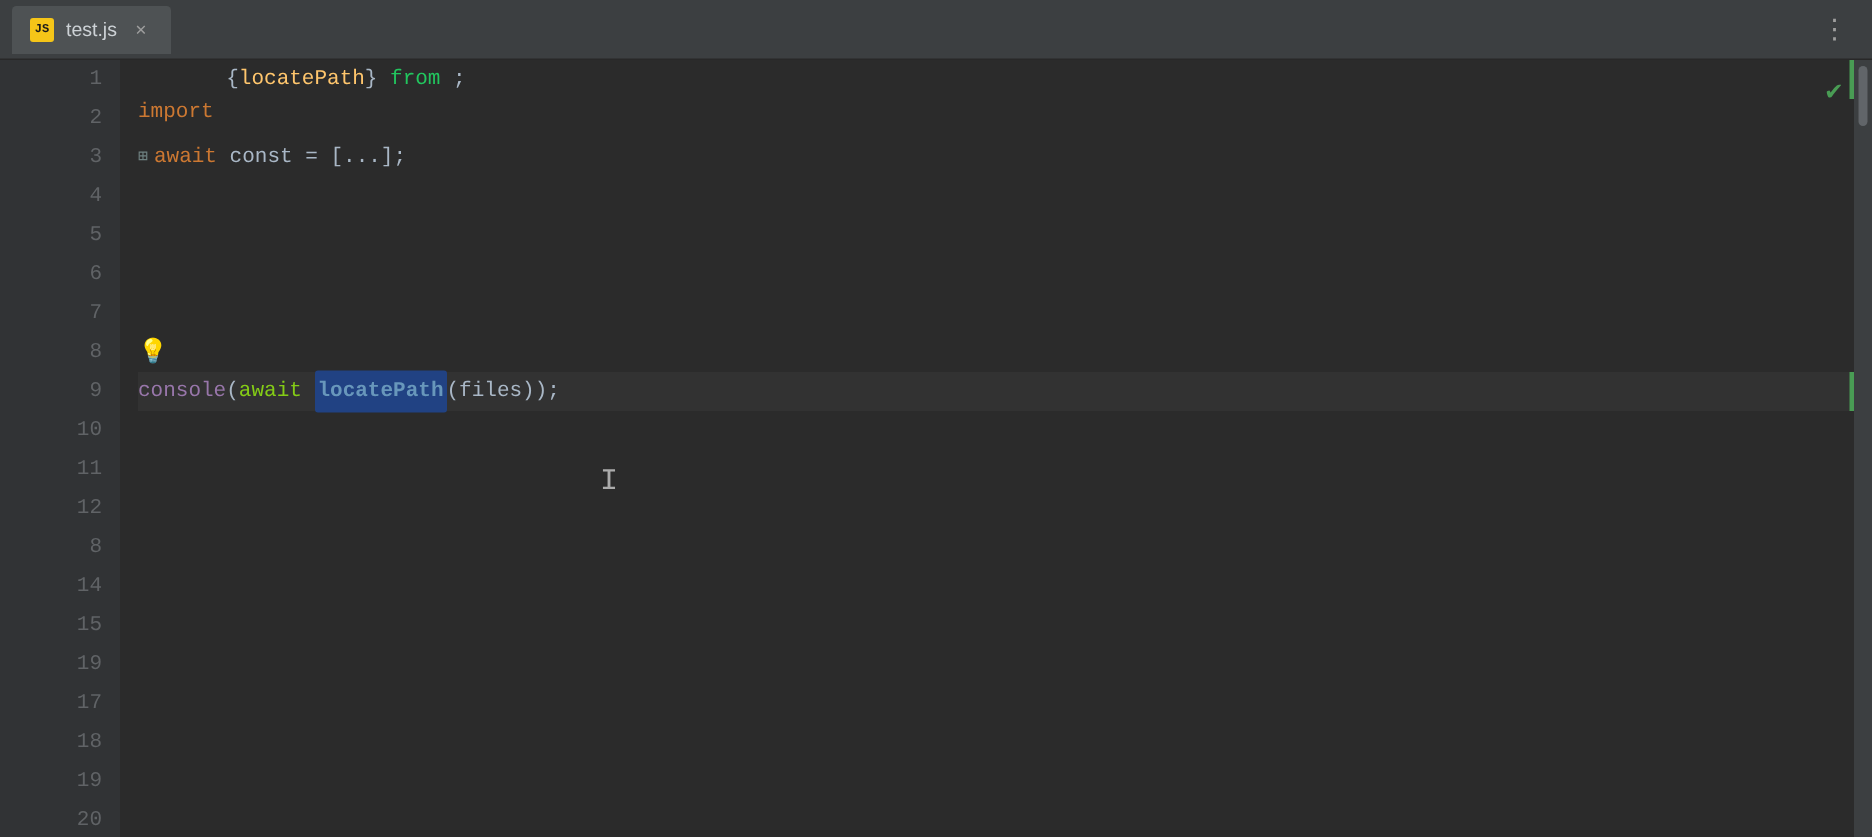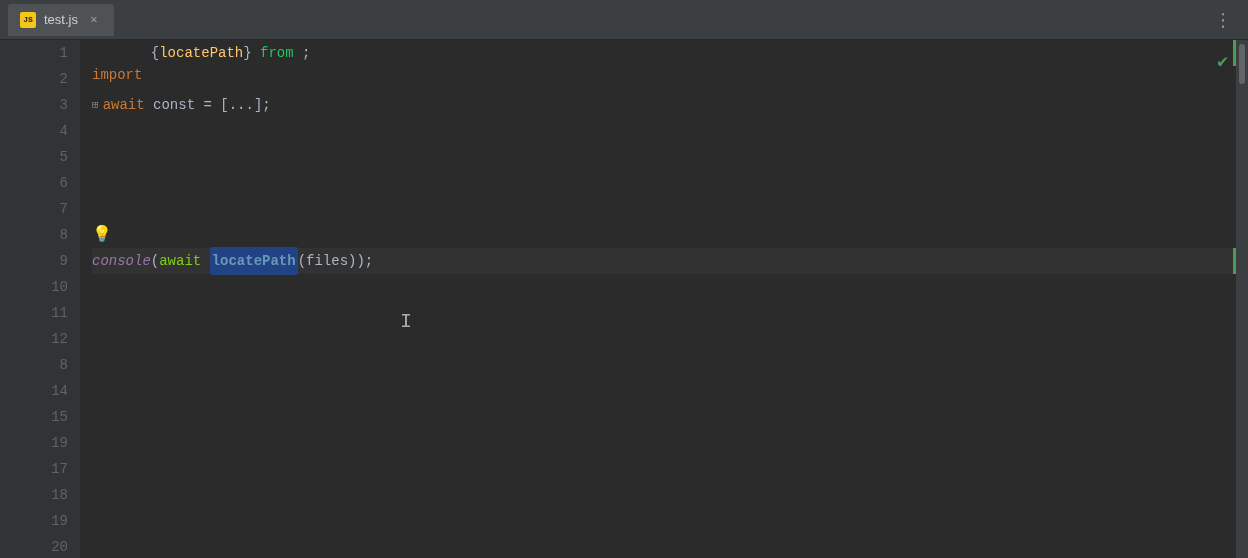--- a/index.html
+++ b/index.html
@@ -138,21 +138,20 @@
     .punct     { color: #a9b7c6; }
     .locatepath-highlight {
       color: #6897bb;
       font-weight: bold;
       background: #214283;
       padding: 1px 2px;
       border-radius: 2px;
     }
     .console-method {
       color: #9876aa;
-      font-style: italic;
     }
 
     .scrollbar-right {
       width: 12px;
       background: #3c3f41;
       position: absolute;
       right: 0;
       top: 0;
       bottom: 0;
       display: flex;

